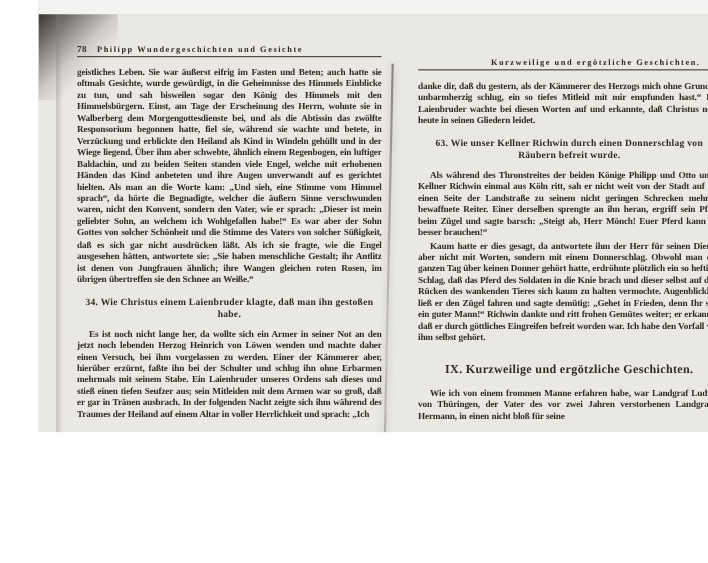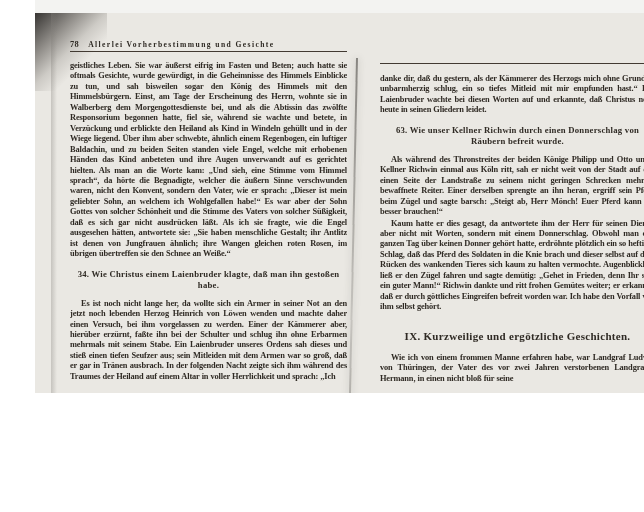--- a/index.html
+++ b/index.html
@@ -56,32 +56,33 @@
 <div class="scan">
   <div class="top-strip"></div>
   <div class="paper"></div>
   <div class="corner-shadow"></div>
   <div class="left-edge"></div>
   <div class="right-band"></div>
 
   <div class="page left">
     <div class="running-head">
       <span class="pagenum">78</span>
-      <span class="runtitle">Allerlei Vorherbestimmung und Gesichte</span>
+      <span class="runtitle">Philipp Wundergeschichten und Gesichte</span>
     </div>
     <div class="head-rule"></div>
     <p class="body">geistliches Leben. Sie war äußerst eifrig im Fasten und Beten; auch hatte sie oftmals Gesichte, wurde gewürdigt, in die Geheimnisse des Himmels Einblicke zu tun, und sah bisweilen sogar den König des Himmels mit den Himmelsbürgern. Einst, am Tage der Erscheinung des Herrn, wohnte sie in Walberberg dem Morgengottesdienste bei, und als die Abtissin das zwölfte Responsorium begonnen hatte, fiel sie, während sie wachte und betete, in Verzückung und erblickte den Heiland als Kind in Windeln gehüllt und in der Wiege liegend. Über ihm aber schwebte, ähnlich einem Regenbogen, ein luftiger Baldachin, und zu beiden Seiten standen viele Engel, welche mit erhobenen Händen das Kind anbeteten und ihre Augen unverwandt auf es gerichtet hielten. Als man an die Worte kam: „Und sieh, eine Stimme vom Himmel sprach“, da hörte die Begnadigte, welcher die äußern Sinne verschwunden waren, nicht den Konvent, sondern den Vater, wie er sprach: „Dieser ist mein geliebter Sohn, an welchem ich Wohlgefallen habe!“ Es war aber der Sohn Gottes von solcher Schönheit und die Stimme des Vaters von solcher Süßigkeit, daß es sich gar nicht ausdrücken läßt. Als ich sie fragte, wie die Engel ausgesehen hätten, antwortete sie: „Sie haben menschliche Gestalt; ihr Antlitz ist denen von Jungfrauen ähnlich; ihre Wangen gleichen roten Rosen, im übrigen übertreffen sie den Schnee an Weiße.“</p>
     <h3 class="sect">34. Wie Christus einem Laienbruder klagte, daß man ihn gestoßen habe.</h3>
     <p class="body indent">Es ist noch nicht lange her, da wollte sich ein Armer in seiner Not an den jetzt noch lebenden Herzog Heinrich von Löwen wenden und machte daher einen Versuch, bei ihm vorgelassen zu werden. Einer der Kämmerer aber, hierüber erzürnt, faßte ihn bei der Schulter und schlug ihn ohne Erbarmen mehrmals mit seinem Stabe. Ein Laienbruder unseres Ordens sah dieses und stieß einen tiefen Seufzer aus; sein Mitleiden mit dem Armen war so groß, daß er gar in Tränen ausbrach. In der folgenden Nacht zeigte sich ihm während des Traumes der Heiland auf einem Altar in voller Herrlichkeit und sprach: „Ich</p>
   </div>
 
   <div class="gutter"></div>
 
   <div class="page right">
     <div class="running-head">
+      <span class="runtitle">Kurzweilige und ergötzliche Geschichten.</span>
       <span class="pagenum">55</span>
     </div>
     <div class="head-rule"></div>
     <p class="body">danke dir, daß du gestern, als der Kämmerer des Herzogs mich ohne Grund so unbarmherzig schlug, ein so tiefes Mitleid mit mir empfunden hast.“ Der Laienbruder wachte bei diesen Worten auf und erkannte, daß Christus noch heute in seinen Gliedern leidet.</p>
     <h3 class="sect">63. Wie unser Kellner Richwin durch einen Donnerschlag von Räubern befreit wurde.</h3>
     <p class="body indent">Als während des Thronstreites der beiden Könige Philipp und Otto unser Kellner Richwin einmal aus Köln ritt, sah er nicht weit von der Stadt auf der einen Seite der Landstraße zu seinem nicht geringen Schrecken mehrere bewaffnete Reiter. Einer derselben sprengte an ihn heran, ergriff sein Pferd beim Zügel und sagte barsch: „Steigt ab, Herr Mönch! Euer Pferd kann ich besser brauchen!“</p>
     <p class="body indent">Kaum hatte er dies gesagt, da antwortete ihm der Herr für seinen Diener, aber nicht mit Worten, sondern mit einem Donnerschlag. Obwohl man den ganzen Tag über keinen Donner gehört hatte, erdröhnte plötzlich ein so heftiger Schlag, daß das Pferd des Soldaten in die Knie brach und dieser selbst auf dem Rücken des wankenden Tieres sich kaum zu halten vermochte. Augenblicklich ließ er den Zügel fahren und sagte demütig: „Gehet in Frieden, denn Ihr seid ein guter Mann!“ Richwin dankte und ritt frohen Gemütes weiter; er erkannte, daß er durch göttliches Eingreifen befreit worden war. Ich habe den Vorfall von ihm selbst gehört.</p>
     <h2 class="chapter">IX. Kurzweilige und ergötzliche Geschichten.</h2>
     <p class="body indent">Wie ich von einem frommen Manne erfahren habe, war Landgraf Ludwig von Thüringen, der Vater des vor zwei Jahren verstorbenen Landgrafen Hermann, in einen nicht bloß für seine</p>
   </div>

